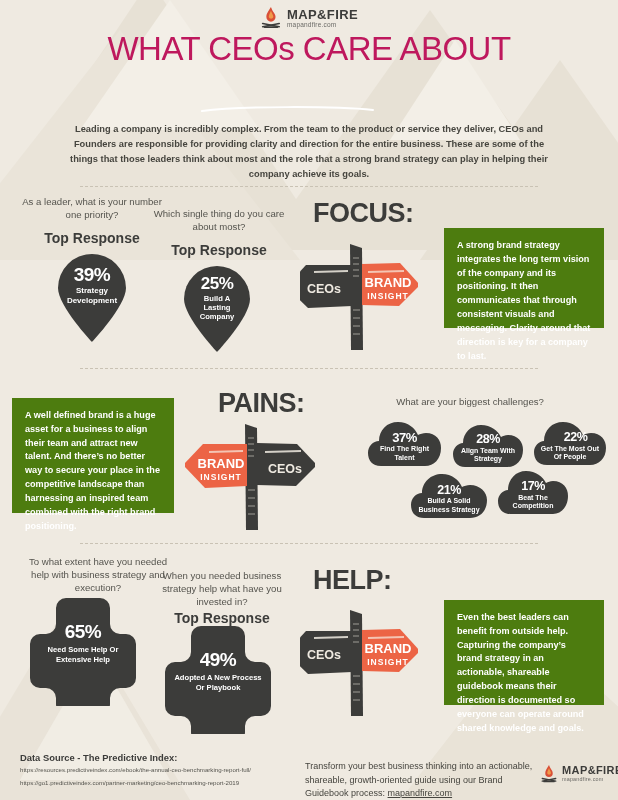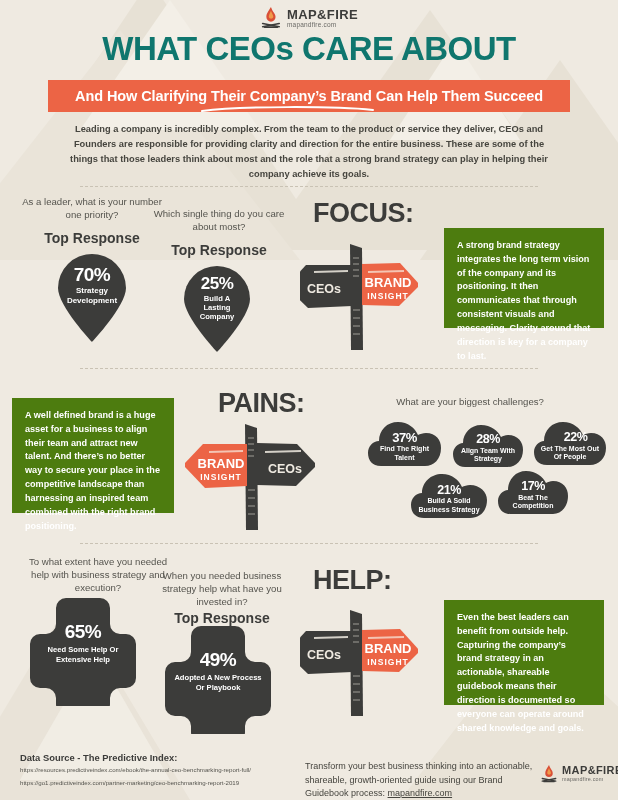--- a/index.html
+++ b/index.html
@@ -19,21 +19,21 @@
   
   .logo-top { position:absolute; top:6px; left:50%; transform:translateX(-50%);
     display:flex; align-items:center; gap:5px; z-index:5; }
   .logo-mark { width:22px; height:24px; }
   .logo-txt { line-height:1; }
   .logo-name { font-weight:bold; font-size:13px; letter-spacing:.4px; color:#3C3C3A; }
   .logo-url { font-size:6.5px; color:#6b6a66; letter-spacing:.2px; margin-top:1px; }
 
   
   .title { position:absolute; top:30px; left:0; right:0; text-align:center; z-index:5;
-    font-size:33px; font-weight:bold; letter-spacing:-.5px; color:#0f766e;
+    font-size:33px; font-weight:normal; letter-spacing:-.5px; color:#be185d;
     font-family:"Liberation Sans Narrow","Liberation Sans",sans-serif; }
   .subbar { position:absolute; top:80px; left:48px; right:48px; height:32px;
     background:#EC6445; z-index:5; display:flex; align-items:center; justify-content:center; }
   .subbar span { color:#fff; font-size:14.5px; font-weight:bold; letter-spacing:-.1px; }
   .squiggle { position:absolute; left:200px; top:105px; z-index:6; }
 
   .intro { position:absolute; top:122px; left:60px; right:60px; z-index:5;
     text-align:center; font-size:9.3px; line-height:1.62; font-weight:bold; color:#46453f; }
 
   .divider { position:absolute; left:80px; right:80px; height:0;
@@ -122,40 +122,37 @@
       </g>
     </svg>
     <div class="logo-txt">
       <div class="logo-name">MAP&amp;FIRE</div>
       <div class="logo-url">mapandfire.com</div>
     </div>
   </div>
 
   <div class="title">WHAT CEOs CARE ABOUT</div>
 
-  <div class="subbar">
-    <span>And How Clarifying Their Company’s Brand Can Help Them Succeed</span>
-  </div>
   <svg class="squiggle" width="175" height="8" viewBox="0 0 175 8">
     <path d="M2 6 C40 1 135 1 173 5" stroke="#fff" stroke-width="2" fill="none" stroke-linecap="round"></path>
   </svg>
 
   <div class="intro">Leading a company is incredibly complex. From the team to the product or service they deliver, CEOs and Founders are responsible for providing clarity and direction for the entire business. These are some of the things that those leaders think about most and the role that a strong brand strategy can play in helping their company achieve its goals.</div>
 
   <div class="divider" style="top:186px;"></div>
 
   <div class="qlabel" style="left:18px; top:196px; width:148px;">As a leader, what is your number one priority?</div>
   <div class="topresp" style="left:18px; top:230px; width:148px;">Top Response</div>
 
   <div class="shape" style="left:52px; top:250px; width:80px; height:92px;">
     <svg viewBox="0 0 80 92" width="80" height="92">
       <path d="M40 92 C40 92 6 56 6 38 A34 34 0 1 1 74 38 C74 56 40 92 40 92 Z" fill="#3C3C3A"></path>
     </svg>
     <div class="inner" style="padding-bottom:22px;">
-      <div class="pct" style="font-size:19px;">70%</div>
+      <div class="pct" style="font-size:19px;">39%</div>
       <div class="lbl" style="font-size:8px; width:68px; margin-top:2px;">Strategy Development</div>
     </div>
   </div>
 
   <div class="qlabel" style="left:148px; top:208px; width:142px;">Which single thing do you care about most?</div>
   <div class="topresp" style="left:148px; top:242px; width:142px;">Top Response</div>
 
   <div class="shape" style="left:178px; top:262px; width:78px; height:90px;">
     <svg viewBox="0 0 78 90" width="78" height="90">
       <path d="M39 90 C39 90 6 55 6 37 A33 33 0 1 1 72 37 C72 55 39 90 39 90 Z" fill="#3C3C3A"></path>

